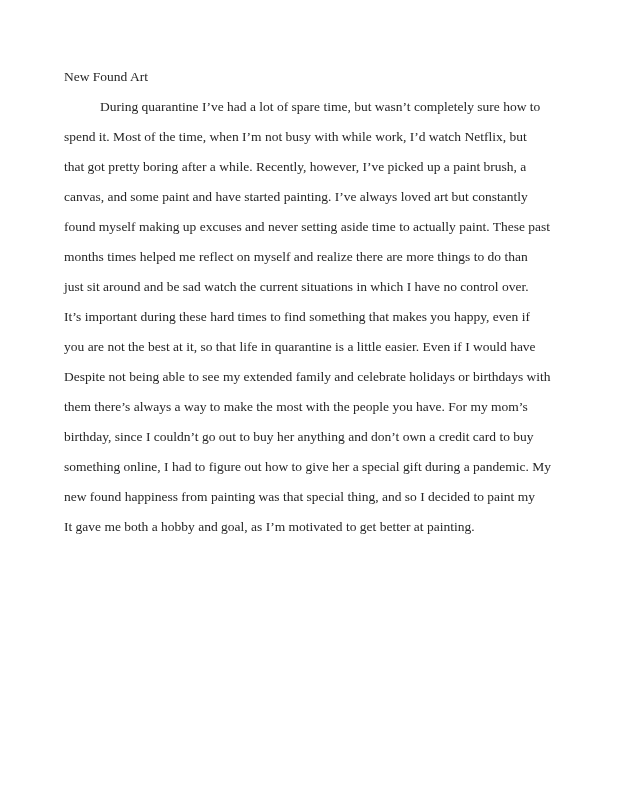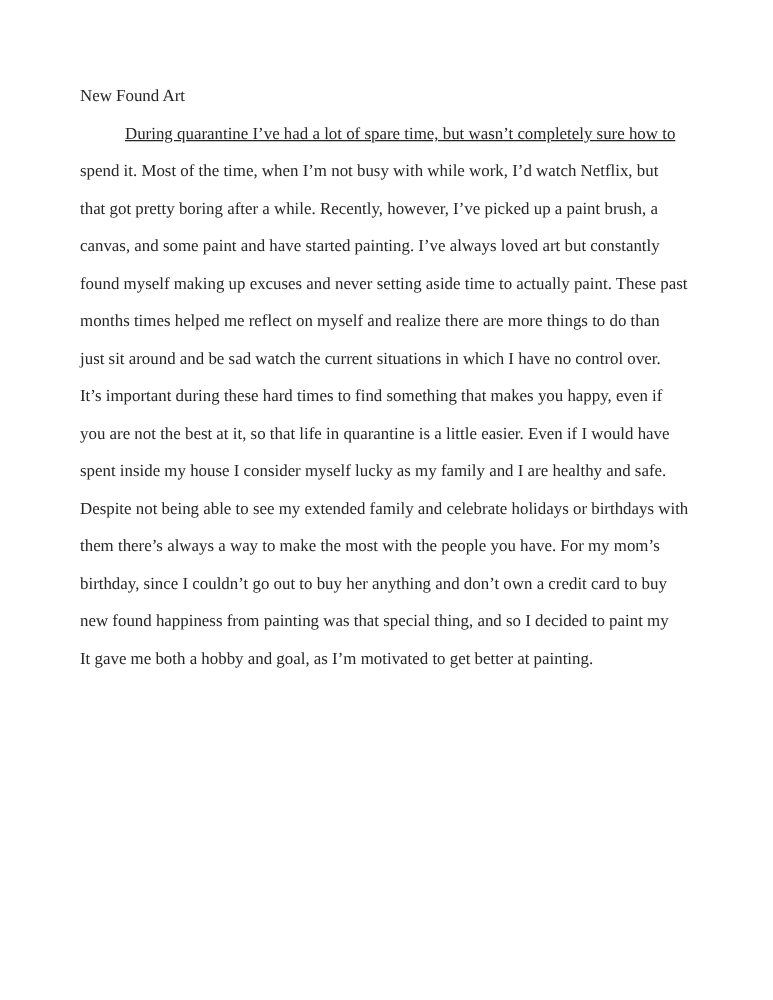--- a/index.html
+++ b/index.html
@@ -23,38 +23,37 @@
     line-height: 30px;
     white-space: nowrap;
     font-weight: normal;
   }
   .line {
     line-height: 30px;
     white-space: nowrap;
   }
   .first-line {
     text-indent: 36px;
-    text-decoration: underline;
   }
 </style>
 </head>
 <body>
 
 <div class="page">
   <div class="doc-title">New Found Art</div>
   <div id="paragraph">
       <div class="line first-line">During quarantine I’ve had a lot of spare time, but wasn’t completely sure how to</div>
       <div class="line">spend it. Most of the time, when I’m not busy with while work, I’d watch Netflix, but</div>
       <div class="line">that got pretty boring after a while. Recently, however, I’ve picked up a paint brush, a</div>
       <div class="line">canvas, and some paint and have started painting. I’ve always loved art but constantly</div>
       <div class="line">found myself making up excuses and never setting aside time to actually paint. These past</div>
       <div class="line">months times helped me reflect on myself and realize there are more things to do than</div>
       <div class="line">just sit around and be sad watch the current situations in which I have no control over.</div>
       <div class="line">It’s important during these hard times to find something that makes you happy, even if</div>
       <div class="line">you are not the best at it, so that life in quarantine is a little easier. Even if I would have</div>
-      <div class="line">spent inside my house I consider myself lucky as my family and I are healthy and safe.</div>
       <div class="line">Despite not being able to see my extended family and celebrate holidays or birthdays with</div>
       <div class="line">them there’s always a way to make the most with the people you have. For my mom’s</div>
       <div class="line">birthday, since I couldn’t go out to buy her anything and don’t own a credit card to buy</div>
+      <div class="line">something online, I had to figure out how to give her a special gift during a pandemic. My</div>
       <div class="line">new found happiness from painting was that special thing, and so I decided to paint my</div>
       <div class="line">It gave me both a hobby and goal, as I’m motivated to get better at painting.</div>
     </div>
 </div>
 
 </body></html>

